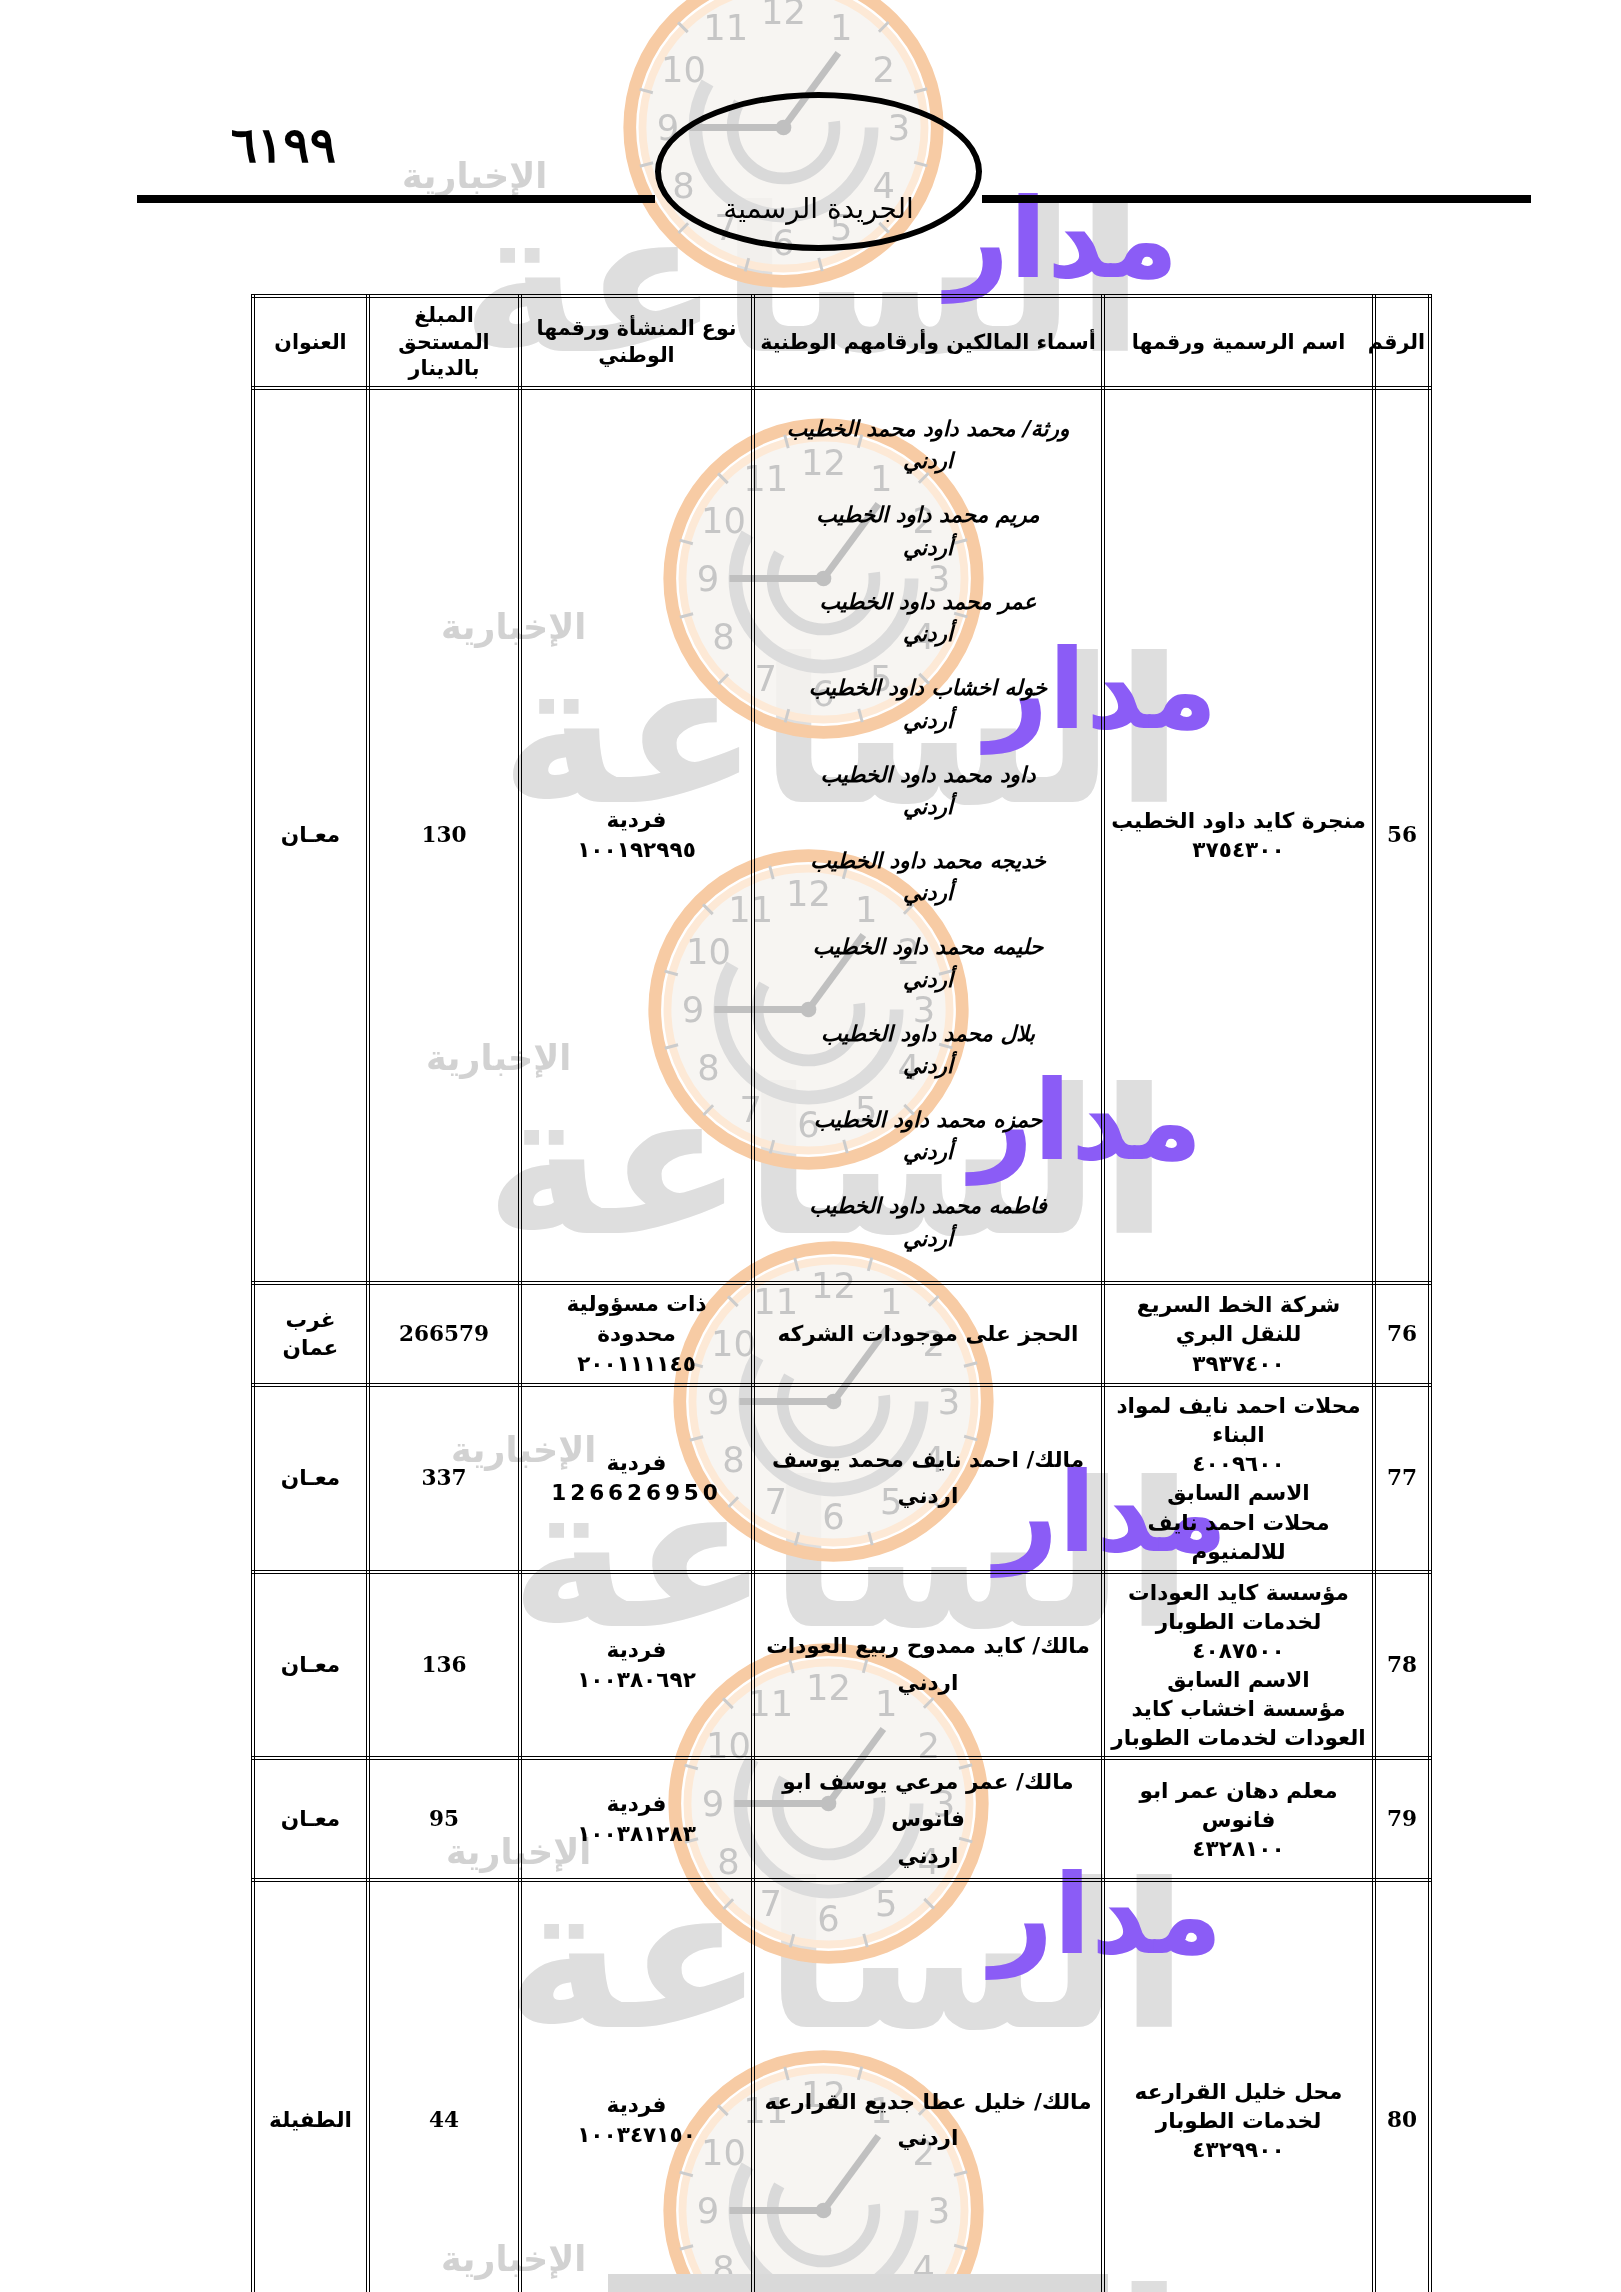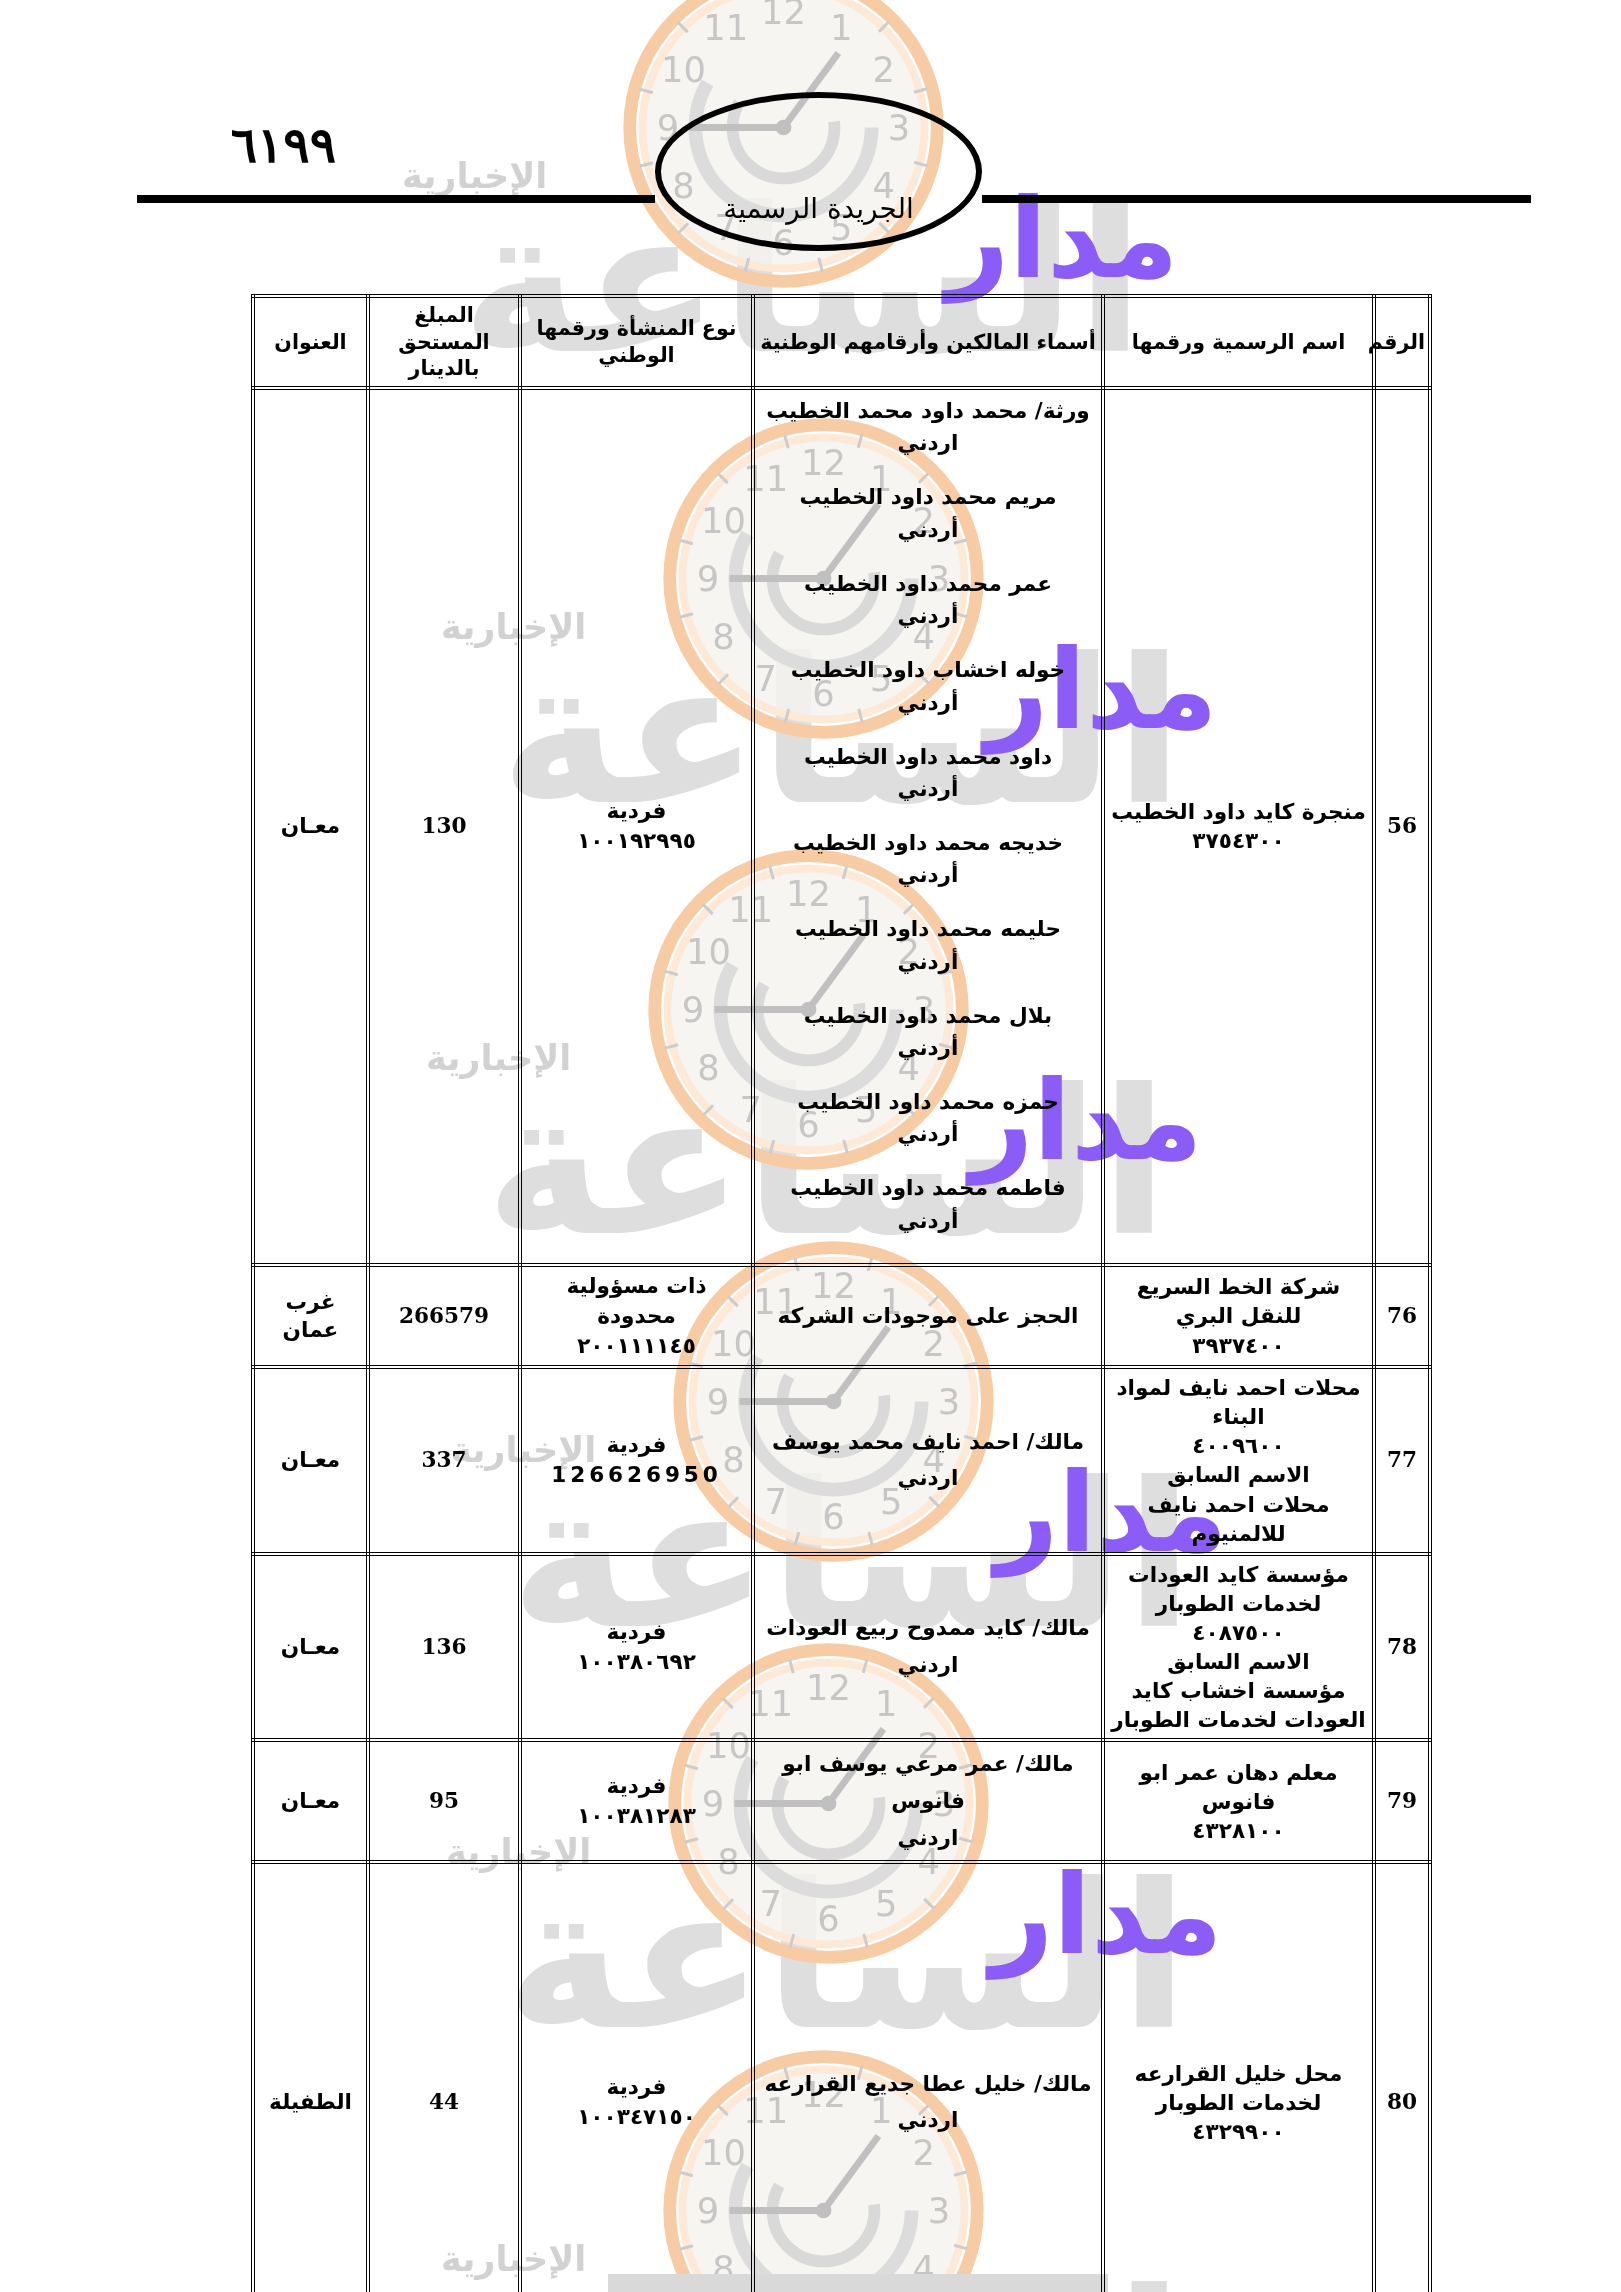--- a/index.html
+++ b/index.html
@@ -36,21 +36,21 @@
   }
   table.gazette th,table.gazette td{
     border:4.9px double #000;text-align:center;vertical-align:middle;
     font-weight:bold;padding:3.9px 2.9px;background:transparent;box-sizing:border-box;
   }
   table.gazette th{font-size:20.6px;line-height:1.3;}
   table.gazette td{font-size:21.6px;line-height:1.3;}
   td.cell-no,td.cell-amount{font-family:"DejaVu Serif",serif;font-size:25.5px;}
   .est-line{line-height:1.35;}
   .id-num{letter-spacing:3.9px;}
-  td.cell-owners.top{vertical-align:top;padding-top:5px;}
+  td.cell-owners.top{vertical-align:top;padding-top:23px;font-style:italic;}
   .owner-block{margin:0 0 21.6px 0;line-height:1.5;}
   td.cell-owners:not(.top) .owner-block{margin-bottom:0;line-height:1.7;}
   .type-line{line-height:1.4;}
 </style>
 </head>
 <body>
 
 <div id="wm-layer">
     <div class="wm wm-brand-big" style="left: 461px; top: 181px;">الساعة</div>
     <div class="wm wm-brand-madar" style="left: 946px; top: 184px;">مدار</div>

